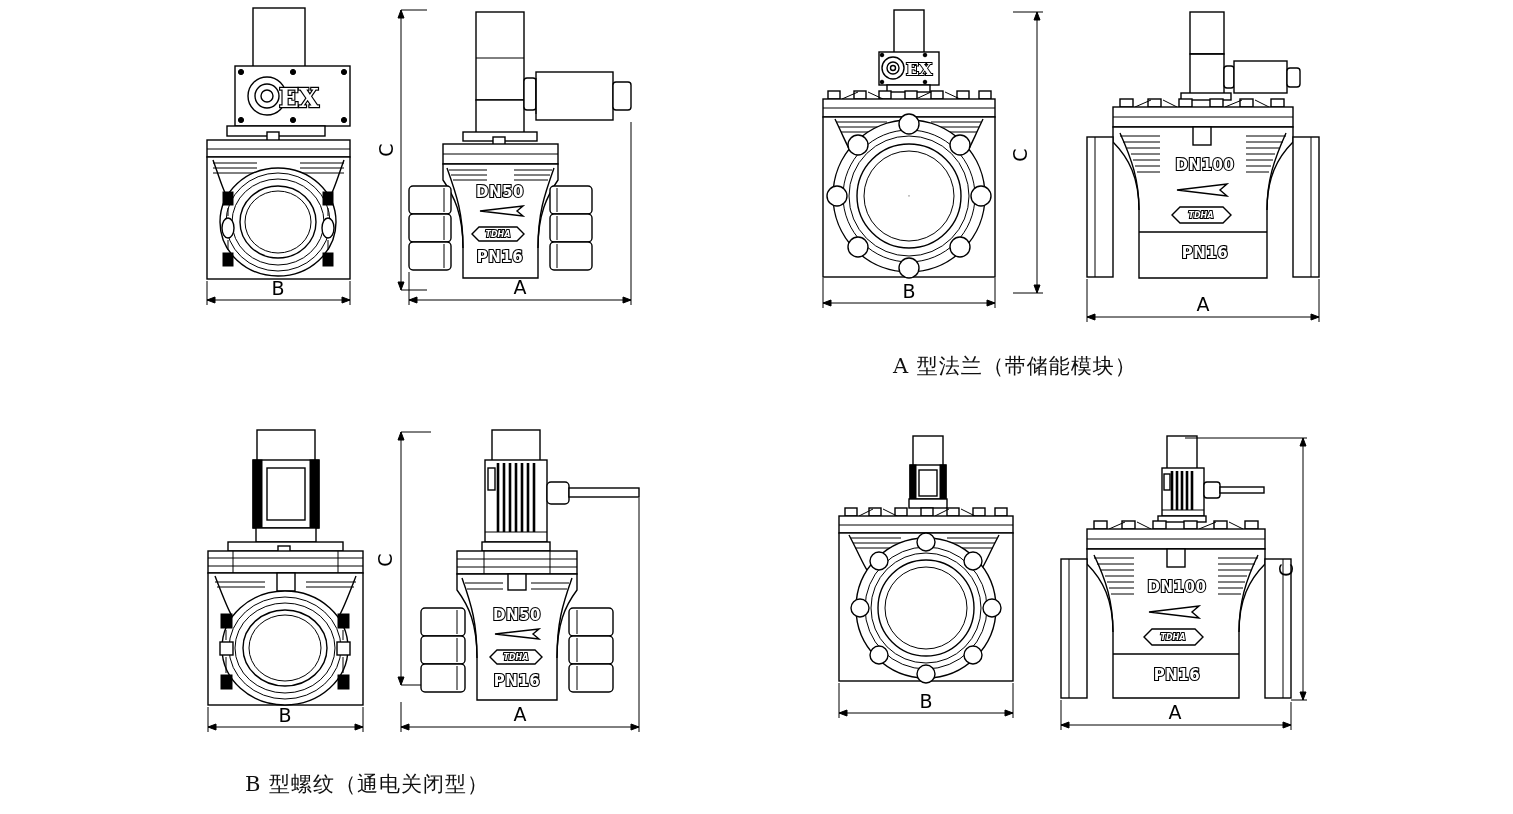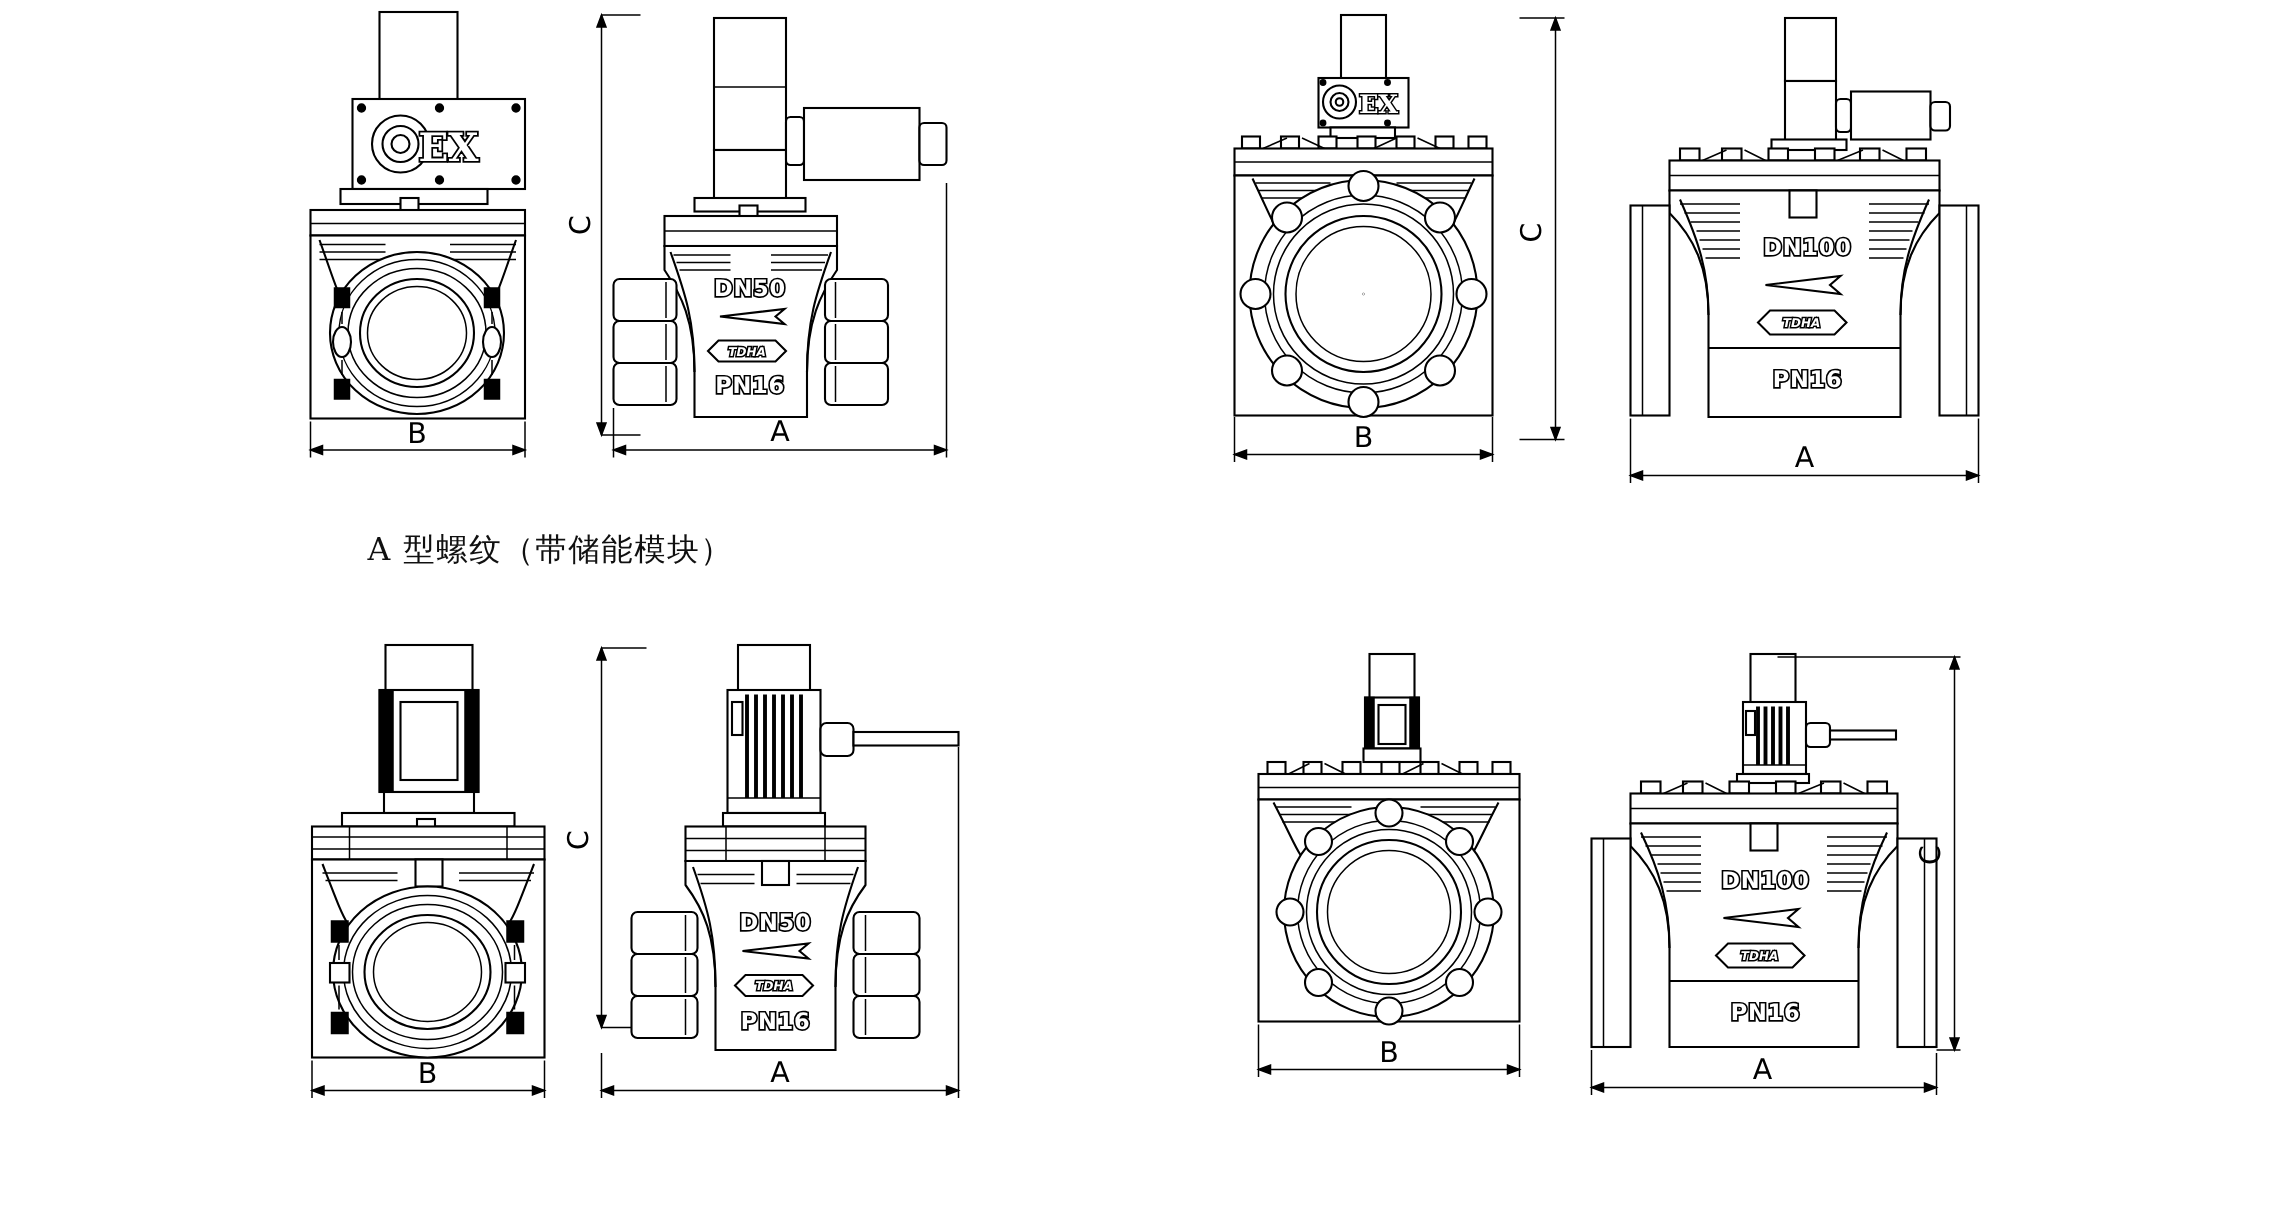--- a/index.html
+++ b/index.html
@@ -179,21 +179,20 @@
           <line x1="214" y1="272" x2="214" y2="305"></line>
           <line x1="436" y1="122" x2="436" y2="305"></line>
           <line x1="214" y1="300" x2="436" y2="300"></line>
           <path class="fl-k" d="M214 300 l8 -3 l0 6 z"></path>
           <path class="fl-k" d="M436 300 l-8 -3 l0 6 z"></path>
         </g>
         <text class="dimtxt" x="325" y="294" text-anchor="middle">A</text>
       </g>
     </svg>
   </div>
-  <div class="caption cap-tl">A 型螺纹（带储能模块）</div>
 
   <div class="fig fig-tr">
     <svg width="510" height="335" viewBox="0 0 510 335">
 
       <g>
         <rect class="fl-w" x="79" y="10" width="30" height="43"></rect>
         <rect class="fl-w" x="64" y="52" width="60" height="33"></rect>
         <circle class="fl-w" cx="78" cy="68" r="11"></circle>
         <circle class="fl-w" cx="78" cy="68" r="6"></circle>
         <circle class="fl-w" cx="78" cy="68" r="2.5"></circle>
@@ -308,20 +307,21 @@
           <line x1="272" y1="279" x2="272" y2="322"></line>
           <line x1="504" y1="279" x2="504" y2="322"></line>
           <line x1="272" y1="317" x2="504" y2="317"></line>
           <path class="fl-k" d="M272 317 l8 -3 l0 6 z"></path>
           <path class="fl-k" d="M504 317 l-8 -3 l0 6 z"></path>
         </g>
         <text class="dimtxt" x="388" y="311" text-anchor="middle">A</text>
       </g>
     </svg>
   </div>
+  <div class="caption cap-tr">A 型法兰（带储能模块）</div>
 
   <div class="fig fig-bl">
     <svg width="480" height="320" viewBox="0 0 480 320">
 
       <g>
         <rect class="fl-w" x="62" y="10" width="58" height="33"></rect>
 
         <rect class="fl-w" x="58" y="40" width="66" height="68"></rect>
         <rect class="fl-k" x="58" y="40" width="9" height="68"></rect>
         <rect class="fl-k" x="115" y="40" width="9" height="68"></rect>
@@ -435,20 +435,21 @@
           <line x1="206" y1="282" x2="206" y2="312"></line>
           <line x1="444" y1="78" x2="444" y2="312"></line>
           <line x1="206" y1="307" x2="444" y2="307"></line>
           <path class="fl-k" d="M206 307 l8 -3 l0 6 z"></path>
           <path class="fl-k" d="M444 307 l-8 -3 l0 6 z"></path>
         </g>
         <text class="dimtxt" x="325" y="301" text-anchor="middle">A</text>
       </g>
     </svg>
   </div>
+  <div class="caption cap-bl">B 型螺纹（通电关闭型）</div>
 
   <div class="fig fig-br">
     <svg width="490" height="310" viewBox="0 0 490 310">
 
       <g>
         <rect class="fl-w" x="88" y="6" width="30" height="32"></rect>
         <rect class="fl-w" x="85" y="35" width="36" height="34"></rect>
         <rect class="fl-k" x="85" y="35" width="6" height="34"></rect>
         <rect class="fl-k" x="115" y="35" width="6" height="34"></rect>
         <rect class="fl-w" x="94" y="40" width="18" height="26"></rect>

